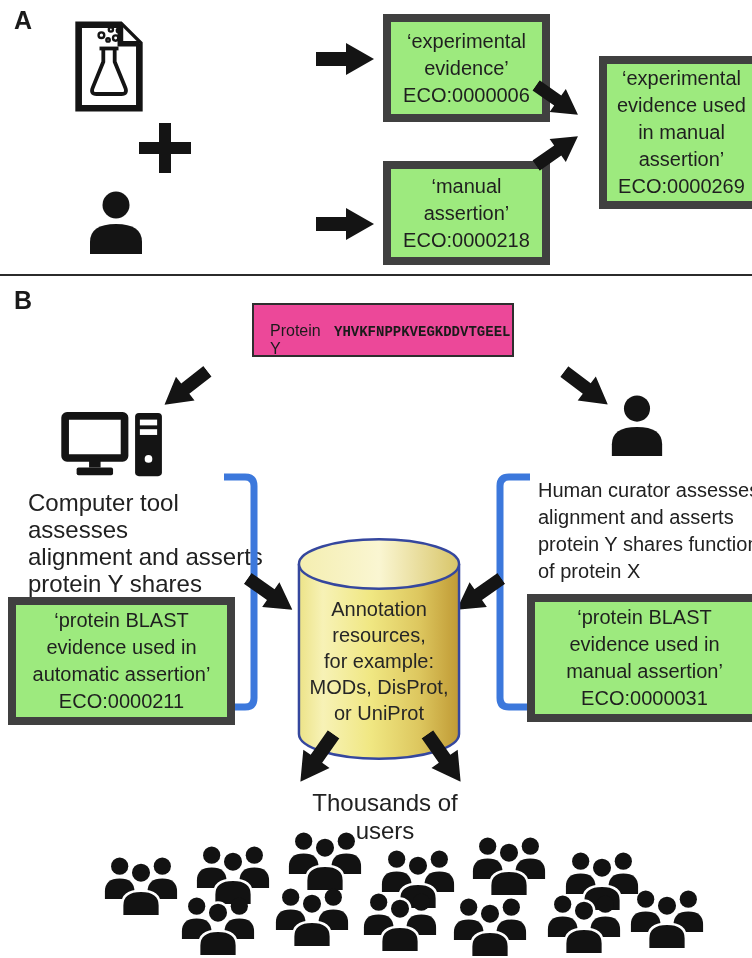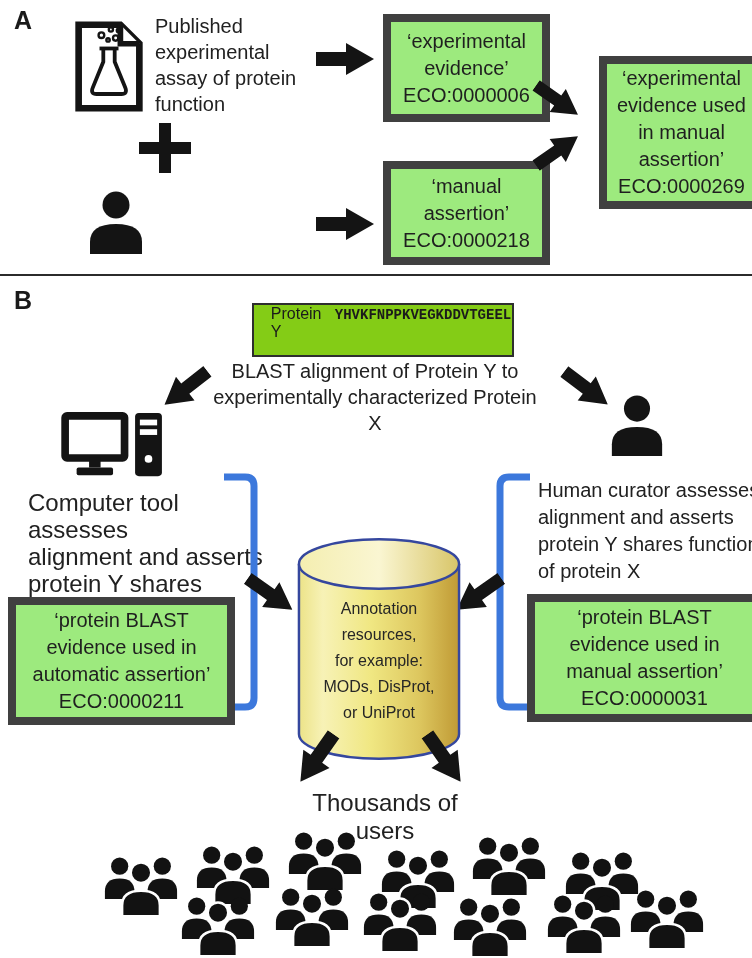--- a/index.html
+++ b/index.html
@@ -13,33 +13,33 @@
   .greenbox {
     position:absolute; background:#9dea7e; border:8px solid #404040;
     display:flex; align-items:center; justify-content:center;
   }
   .greenbox span {
     white-space:pre-line; text-align:center; font-size:20px; line-height:27px; color:#1f1f1f;
   }
   .divider { position:absolute; left:0; top:274px; width:752px; border-top:2px solid #2b2b2b; }
   .alignment-box {
     position:absolute; left:252px; top:303px; width:262px; height:54px;
-    border:2px solid #2e2e2e; box-sizing:border-box; background:#84cc16;
-    display:flex; flex-direction:row; justify-content:center; padding-left:16px;
+    border:2px solid #2e2e2e; box-sizing:border-box; background:#ec4899;
+    display:flex; flex-direction:column; justify-content:center; padding-left:16px;
   }
   .align-row { display:flex; align-items:baseline; height:16px; }
   .align-label { width:64px; font-size:16px; color:#1b1b1b; }
   .align-seq {
     font-family:"Liberation Mono", monospace; font-weight:bold; font-size:14px;
     white-space:pre; color:#1b1b1b;
   }
   .center-txt { text-align:center; }
   .cyl-text {
     position:absolute; left:0; top:60px; width:100%; text-align:center;
-    white-space:pre-line; font-size:16px; line-height:26px; color:#262626;
+    white-space:pre-line; font-size:20px; line-height:26px; color:#262626;
   }
   svg { display:block; }
 </style>
 </head>
 <body>
 
 <div class="canvas">
 
   <svg width="0" height="0" style="position:absolute">
     <defs>
@@ -96,24 +96,20 @@
       </linearGradient>
     </defs>
   </svg>
 
   <div class="abs panel-label" style="left:14px; top:6px;">A</div>
 
   <svg class="abs" style="left:72px; top:20px;" width="74" height="93" viewBox="0 0 78 98">
       <use href="#sym-docflask"></use>
     </svg>
 
-  <div class="abs txt" style="left:155px; top:13px; width:170px;">Published
-experimental
-assay of protein
-function</div>
 
   <svg class="abs" style="left:316px; top:42px;" width="58" height="34" viewBox="0 0 58 34">
       <use href="#sym-arrow"></use>
     </svg>
 
   <div class="greenbox" style="left:383px; top:14px; width:151px; height:92px;">
     <span>‘experimental
 evidence’
 ECO:0000006</span>
   </div>
@@ -156,22 +152,20 @@
 
   <div class="abs panel-label" style="left:14px; top:286px;">B</div>
 
   <div class="alignment-box">
     <div class="align-row">
       <span class="align-label">Protein Y</span>
       <span class="align-seq">YHVKFNPPKVEGKDDVTGEEL</span>
     </div>
   </div>
 
-  <div class="abs txt center-txt" style="left:205px; top:358px; width:340px;">BLAST alignment of Protein Y to
-experimentally characterized Protein X</div>
 
   <svg class="abs" style="left:158px; top:372px; transform:rotate(142deg);" width="56" height="32" viewBox="0 0 58 34">
       <use href="#sym-arrow"></use>
     </svg>
   <svg class="abs" style="left:558px; top:372px; transform:rotate(37deg);" width="56" height="32" viewBox="0 0 58 34">
       <use href="#sym-arrow"></use>
     </svg>
 
   <svg class="abs" style="left:60px; top:411px;" width="108" height="69" viewBox="0 0 112 72">
       <use href="#sym-computer"></use>

